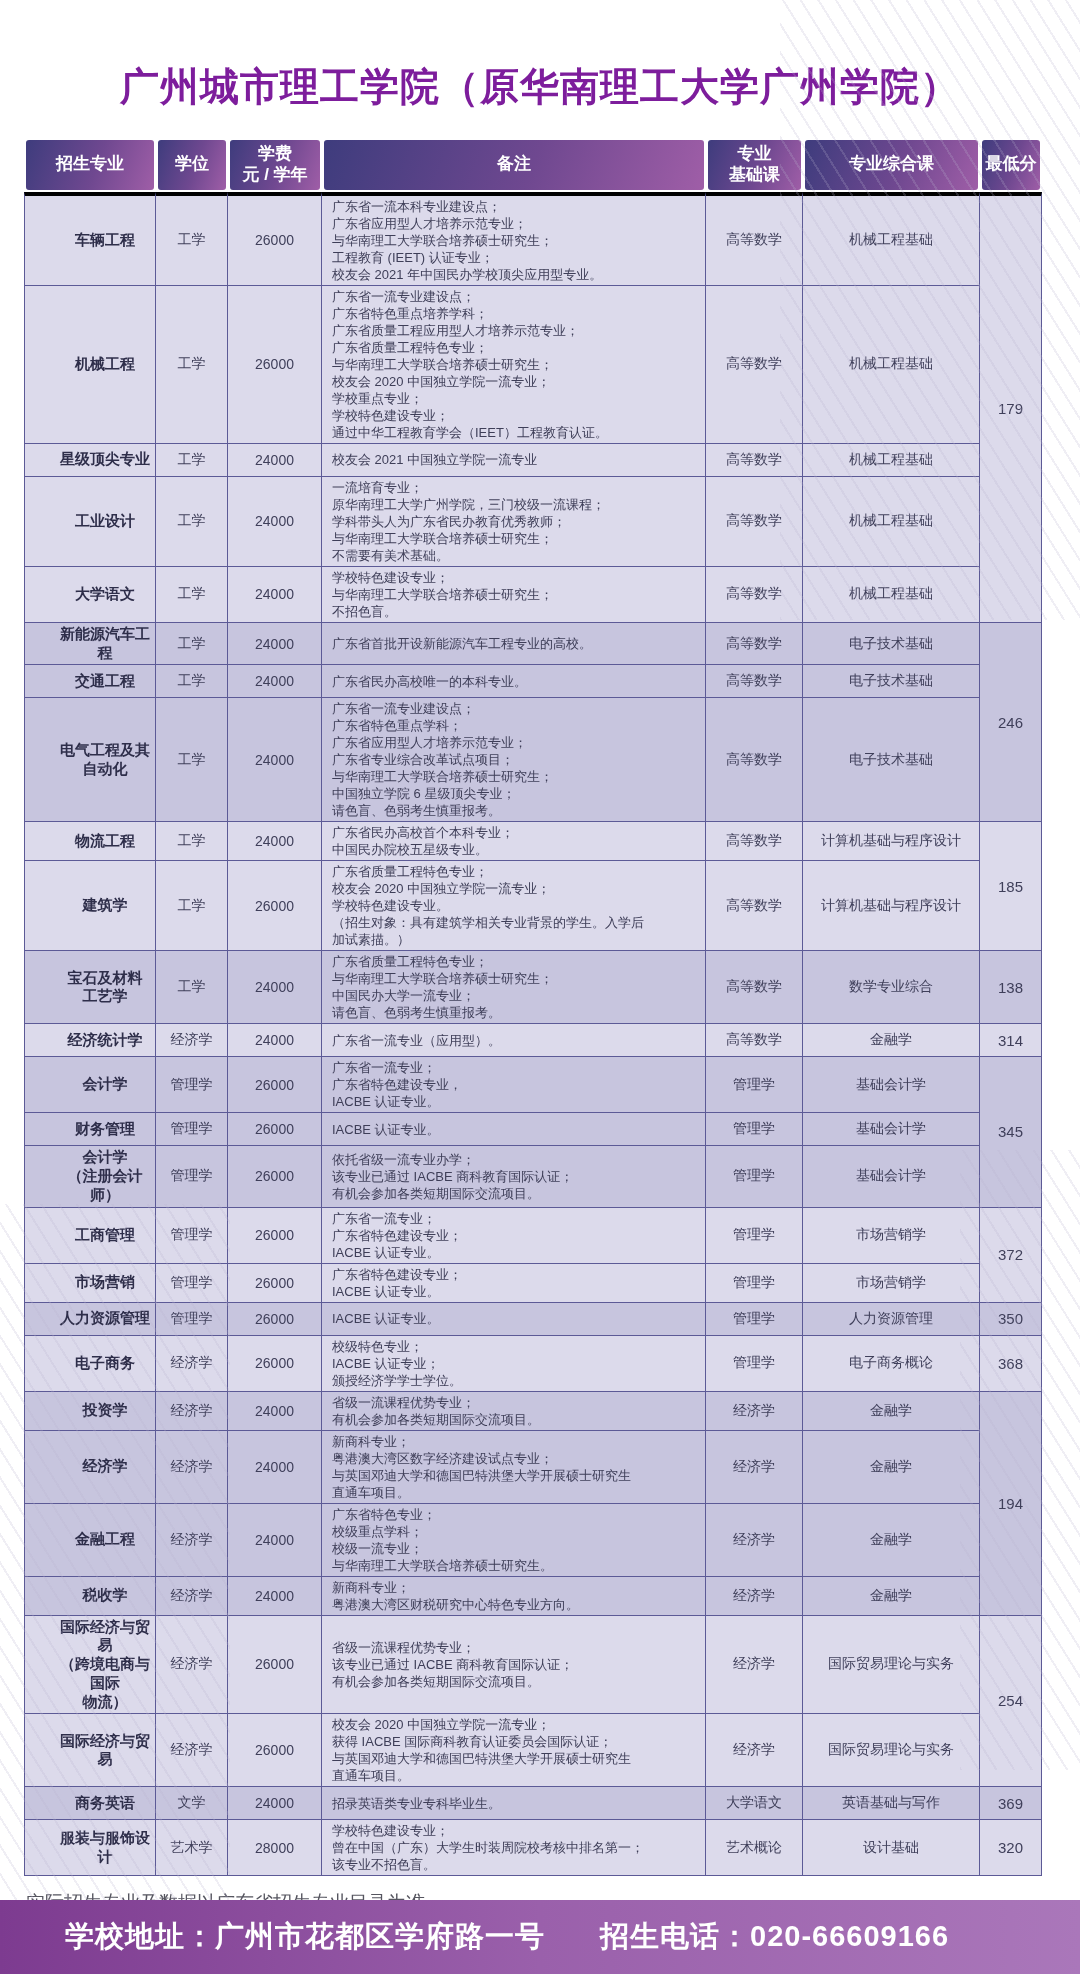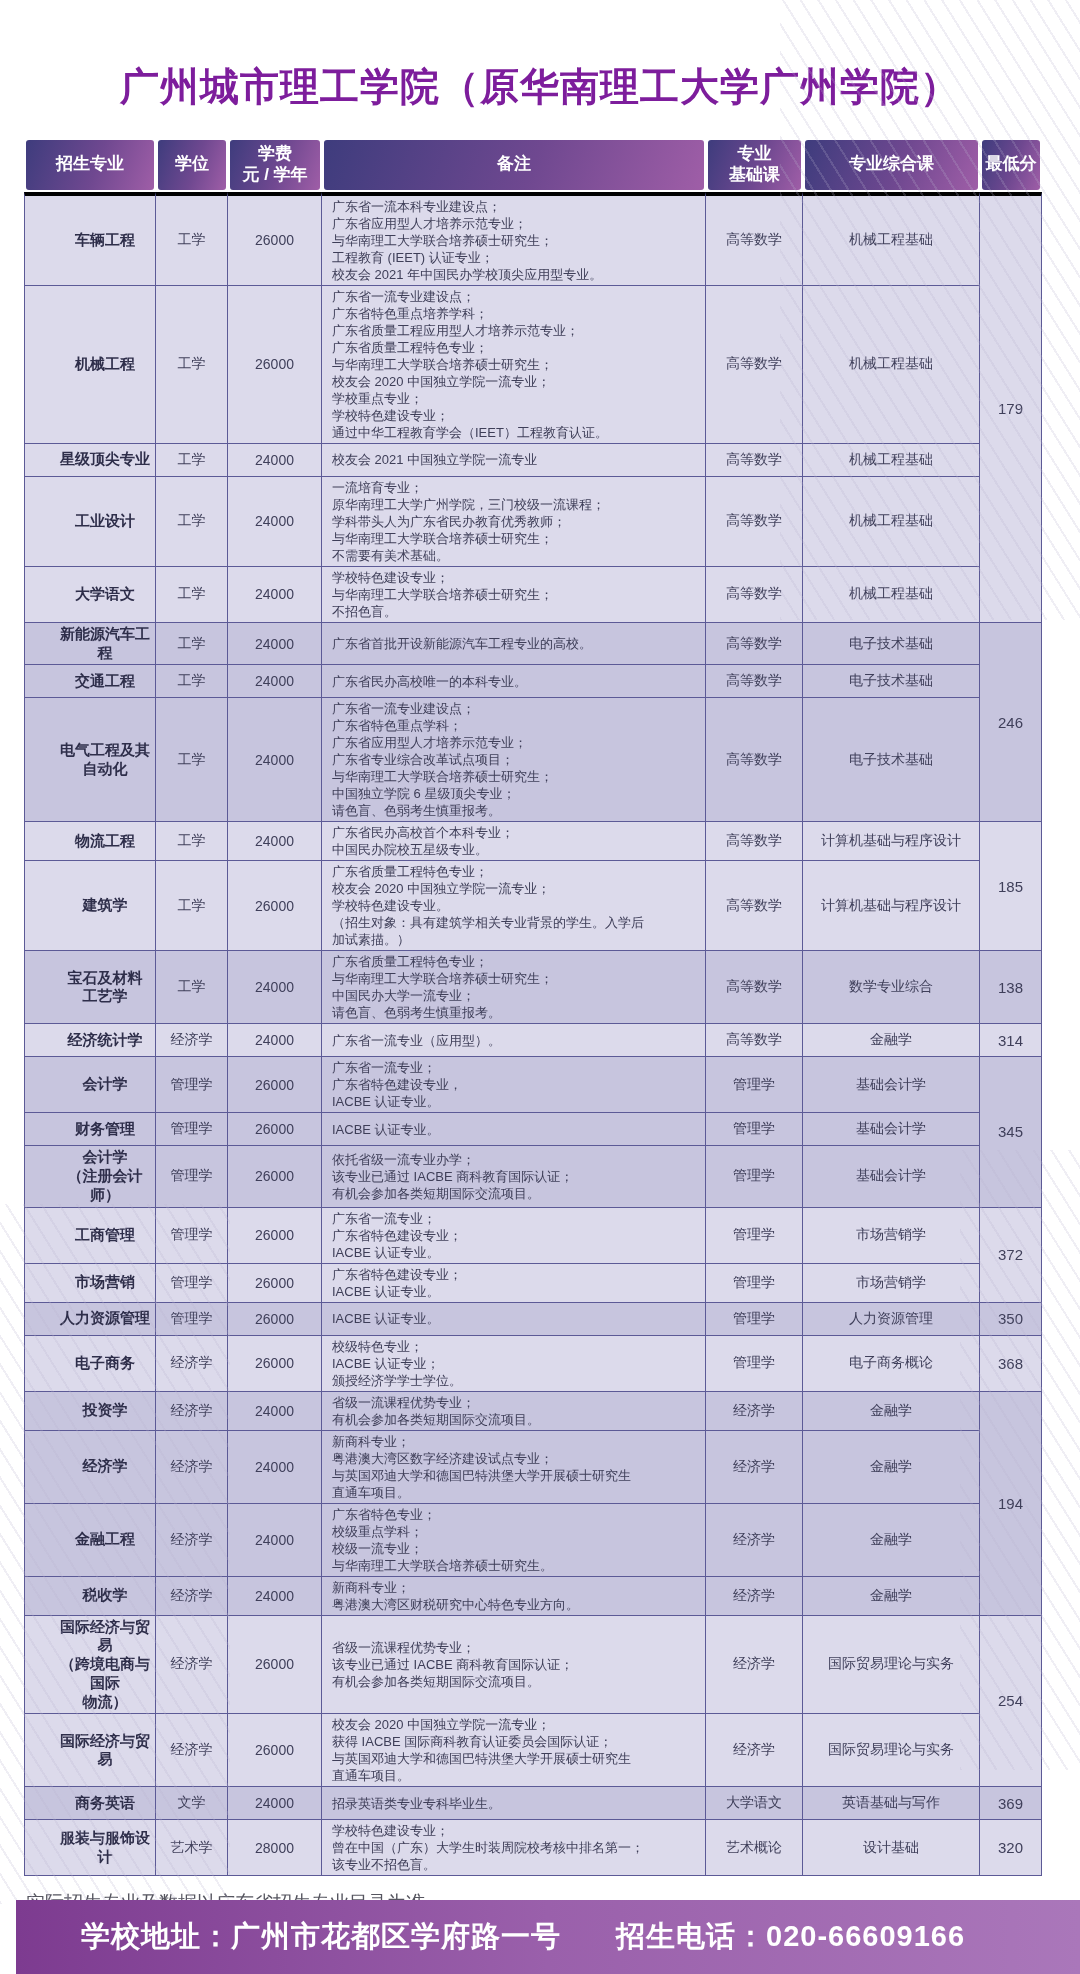--- a/index.html
+++ b/index.html
@@ -82,21 +82,21 @@
   }
   td.score { font-size: 15px; }
 
   .note {
     margin: 14px 0 0 26px;
     font-size: 19px;
     color: #55555f;
   }
 
   .footer {
-    position: absolute; left: 16px; right: 0; bottom: 0;
+    position: absolute; left: 0; right: 0; bottom: 0;
     height: 74px;
     background: linear-gradient(90deg, #7d3b90 0%, #9a60ab 50%, #aa77ba 100%);
     display: flex; align-items: center;
     padding-left: 65px;
     gap: 55px;
     color: #ffffff;
     font-size: 29px;
     font-weight: bold;
     letter-spacing: 1px;
   }

